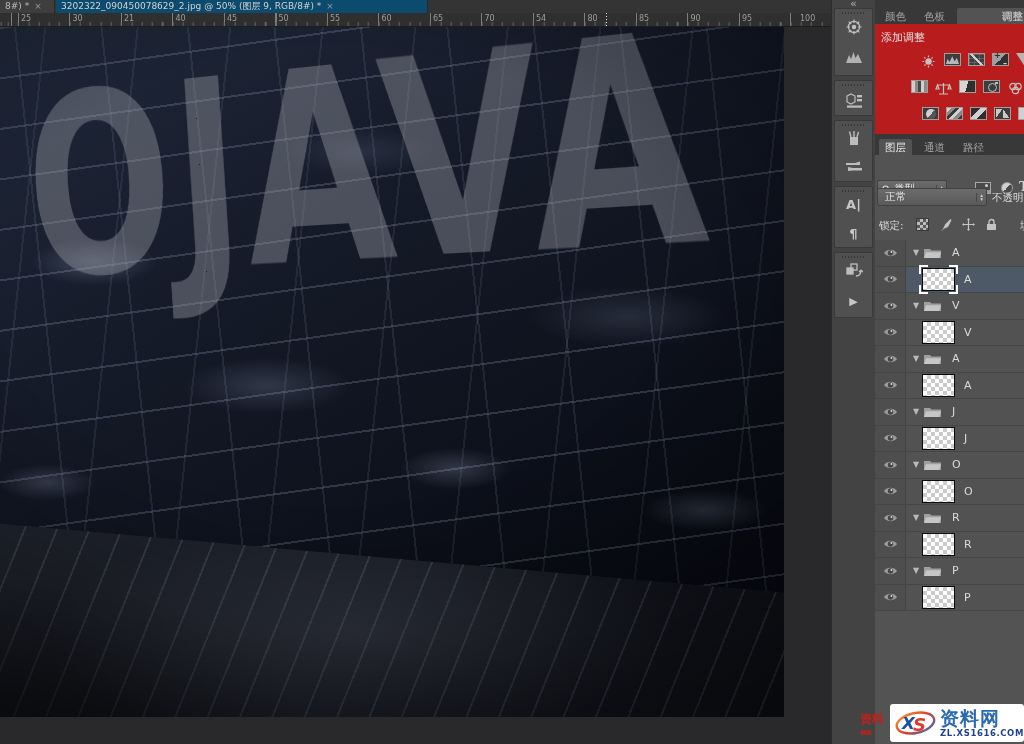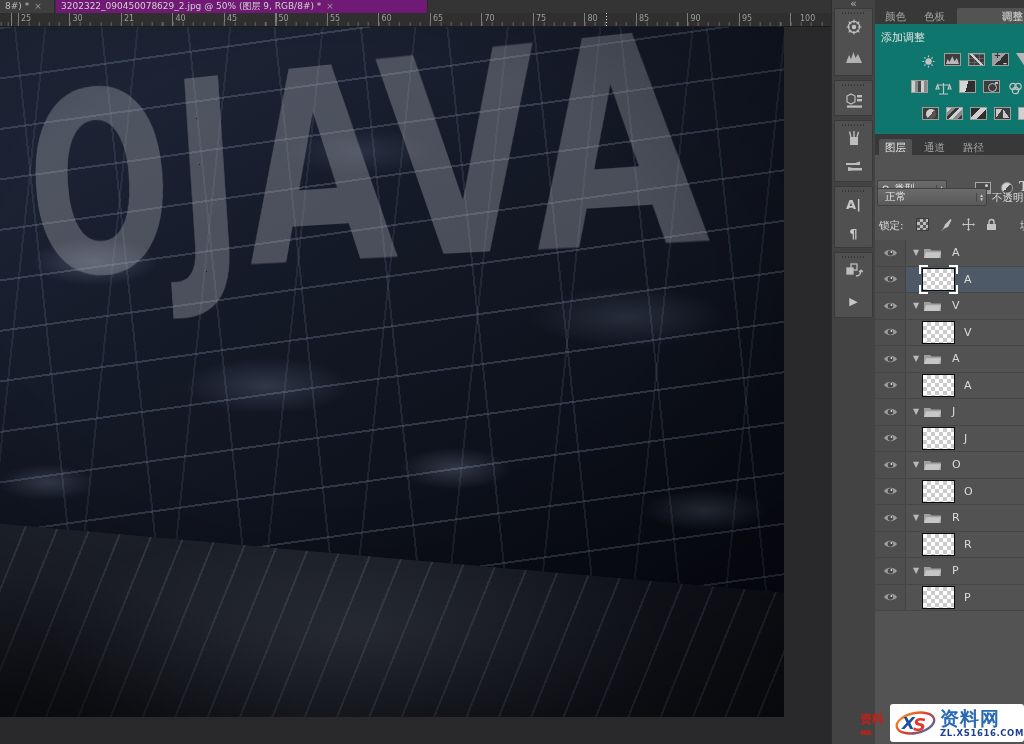--- a/index.html
+++ b/index.html
@@ -5,21 +5,21 @@
   html,body{margin:0;padding:0;background:#1b1b1b;}
   .app{position:relative;width:1024px;height:744px;background:#282828;overflow:hidden;
        font-family:"DejaVu Sans","Liberation Sans",sans-serif;-webkit-font-smoothing:antialiased;}
 
   
   .tabbar{position:absolute;left:0;top:0;width:831px;height:13px;background:#343434;border-bottom:1px solid #262626;}
   .doc-tab{position:absolute;top:0;height:13px;font-size:9px;line-height:13px;color:#bcbcbc;
            padding:0 5px;box-sizing:border-box;white-space:nowrap;overflow:hidden;}
   .doc-tab .x{color:#9a9a9a;margin-left:5px;font-size:9px;}
   .tab-bg{left:0;width:55px;background:#3e3e3e;border-right:1px solid #2a2a2a;}
-  .tab-active{left:56px;width:372px;background:#701a75;border-right:1px solid #2a2a2a;color:#d2d2d2;}
+  .tab-active{left:56px;width:372px;background:#0c4a6e;border-right:1px solid #2a2a2a;color:#d2d2d2;}
 
   
   .ruler{position:absolute;left:0;top:13px;width:831px;height:13px;background:#2f2f2f;border-bottom:1px solid #1d1d1d;}
   .major-ticks{position:absolute;inset:0;background-image:repeating-linear-gradient(to right,#7d7d7d 0 1px,transparent 1px 51.5px);background-position-x:18px;}
   .minor-ticks{position:absolute;left:0;right:0;bottom:0;height:4px;background-image:repeating-linear-gradient(to right,#646464 0 1px,transparent 1px 10.3px);background-position-x:7.7px;}
   .tick-num{position:absolute;top:1px;font-size:8px;color:#9d9d9d;letter-spacing:0;}
   .ruler-cursor{position:absolute;top:0;bottom:0;width:1px;left:606px;
      background-image:repeating-linear-gradient(to bottom,#e8e8e8 0 1px,transparent 1px 3px);}
 
   
@@ -62,21 +62,21 @@
   .dock-ico{position:absolute;left:50%;transform:translateX(-50%);width:20px;height:20px;display:flex;align-items:center;justify-content:center;color:#c2c2c2;}
   .dock-ico.txt{font-size:13px;font-weight:700;color:#c6c6c6;}
 
   
   .panels{position:absolute;left:875px;top:0;width:149px;height:744px;background:#4e4e4e;overflow:hidden;}
   .ptab-strip{position:absolute;left:0;width:149px;height:24px;background:#383838;}
   .ptab{position:absolute;bottom:0;height:16px;line-height:16px;font-size:10.5px;color:#a2a2a2;
         padding:0 6px;box-sizing:border-box;border-radius:2px 2px 0 0;white-space:nowrap;}
   .ptab.active{background:#535353;color:#e2e2e2;}
 
-  .adj-body{position:absolute;left:0;top:24px;width:149px;height:110px;background:#0f766e;}
+  .adj-body{position:absolute;left:0;top:24px;width:149px;height:110px;background:#b91c1c;}
   .add-label{position:absolute;left:6px;top:6px;font-size:11px;color:#e0e0e0;}
   .adj-row{position:absolute;display:flex;gap:7px;}
   .adj-row.r1{left:45px;top:29px;}
   .adj-row.r2{left:36px;top:56px;}
   .adj-row.r3{left:47px;top:83px;}
   .ai{width:17px;height:13px;position:relative;box-sizing:border-box;flex:0 0 17px;}
   .ai-box{border:1px solid #9e9e9e;background:#3d3d3d;}
   .ai-levels::before{content:"";position:absolute;inset:1px;background:#b8b8b8;
      clip-path:polygon(0 100%,12% 45%,28% 78%,48% 15%,66% 70%,84% 32%,100% 100%);}
   .ai-curves{background:
@@ -185,21 +185,21 @@
   <span class="tick-num" style="left: 21px;">25</span>
       <span class="tick-num" style="left: 72.5px;">30</span>
       <span class="tick-num" style="left: 124px;">21</span>
       <span class="tick-num" style="left: 175.5px;">40</span>
       <span class="tick-num" style="left: 227px;">45</span>
       <span class="tick-num" style="left: 278.5px; text-align: right;">50</span>
       <span class="tick-num" style="left: 330px;">55</span>
       <span class="tick-num" style="left: 381.5px;">60</span>
       <span class="tick-num" style="left: 433px;">65</span>
       <span class="tick-num" style="left: 484.5px;">70</span>
-      <span class="tick-num" style="left: 536px;">75</span>
+      <span class="tick-num" style="left: 536px;">54</span>
       <span class="tick-num" style="left: 587.5px;">80</span>
       <span class="tick-num" style="left: 639px;">85</span>
       <span class="tick-num" style="left: 690.5px; text-align: center;">90</span>
       <span class="tick-num" style="left: 742px;">95</span>
       <span class="tick-num" style="left: 800px;">100</span>
     </div>
 
   <div class="pasteboard"></div>
   <div class="photo">
     <div class="wall"></div>

